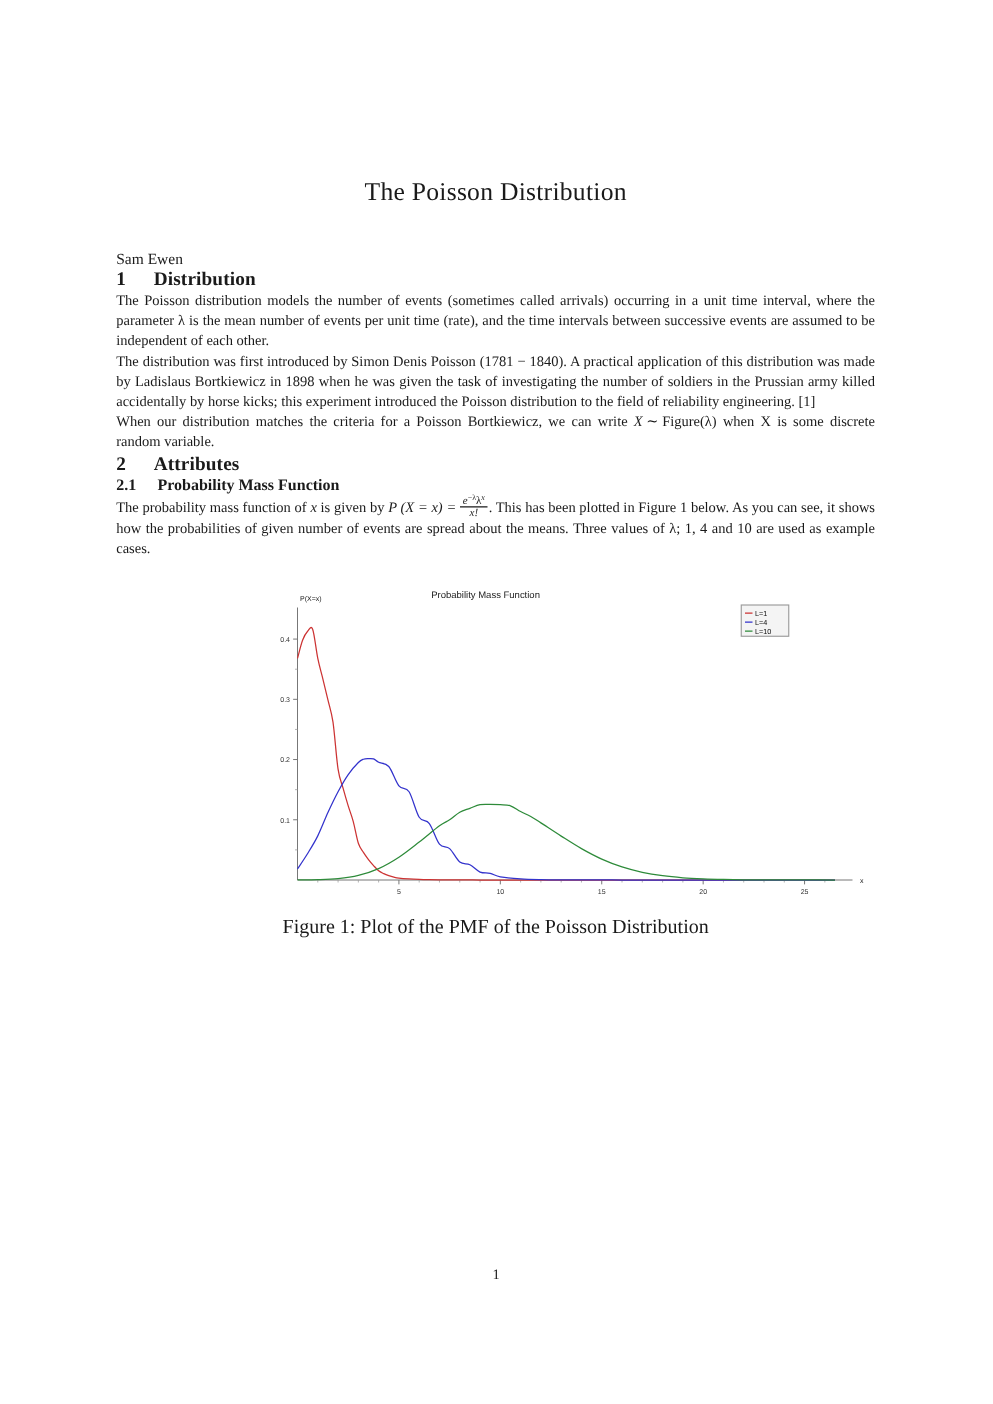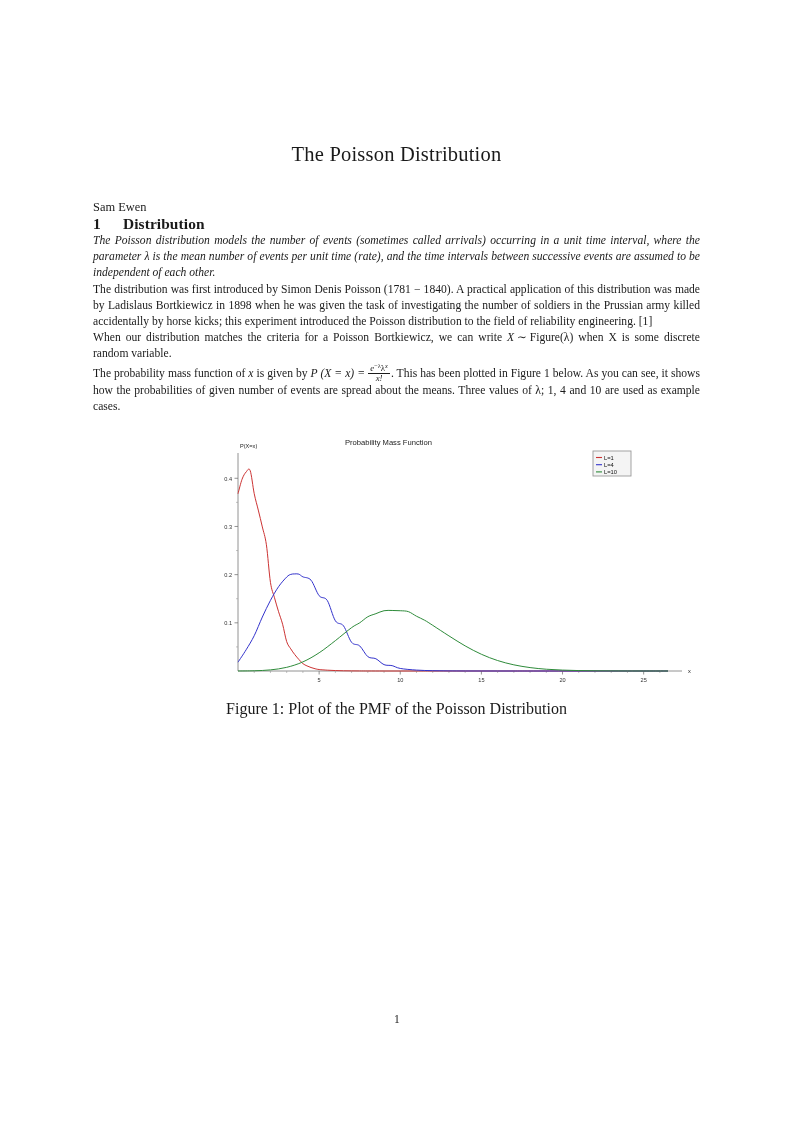--- a/index.html
+++ b/index.html
@@ -68,21 +68,21 @@
 
   
   p.body {
     font-size: 11.6px;
     line-height: 16.2px;
     text-align: justify;
     text-justify: inter-word;
     margin: 0;
     hyphens: none;
   }
-  .p1 { margin-top: 22px; font-style: italic; }
+  .p1 { margin-top: 22px; }
   .p2 { margin-top: 14px; }
   .p3 { margin-top: 14px; }
   .p4 { margin-top: 22px; }
 
   
   .mi {
     font-family: "Liberation Serif", "DejaVu Serif", serif;
     font-style: italic;
   }
   .mr { font-style: normal; }
@@ -152,21 +152,23 @@
     <div class="doc-author">Sam Ewen</div>
 
     <h2 class="section sec-1 h-intro"><span class="sec-num">1</span><span>Distribution</span></h2>
 
     <p class="body p1">The Poisson distribution models the number of events (sometimes called arrivals) occurring in a unit time interval, where the parameter λ is the mean number of events per unit time (rate), and the time intervals between successive events are assumed to be independent of each other.</p>
 
     <p class="body p2">The distribution was first introduced by Simon Denis Poisson (1781 − 1840). A practical application of this distribution was made by Ladislaus Bortkiewicz in 1898 when he was given the task of investigating the number of soldiers in the Prussian army killed accidentally by horse kicks; this experiment introduced the Poisson distribution to the field of reliability engineering. [1]</p>
 
     <p class="body p3"><span>When our distribution matches the criteria for a Poisson Bortkiewicz, we can write </span><span class="mi">X</span><span class="msp"> </span><span class="mr">∼</span><span class="msp"> </span><span class="mr">Figure</span><span class="mr">(λ)</span><span> when X is some discrete random variable.</span></p>
 
-
+    <h2 class="section sec-2 h-attr"><span class="sec-num">2</span><span>Attributes</span></h2>
+
+    <h3 class="subsection h-pmf"><span class="sub-num">2.1</span><span>Probability Mass Function</span></h3>
 
     <p class="body p4"><span>The probability mass function of </span><span class="mi">x</span><span> is given by </span><span class="mi">P (X = x) =</span> <span class="frac"><span class="num"><span class="mi">e</span><sup class="exr">−λ</sup><span class="mr">λ</span><sup class="ex">x</sup></span><span class="den mi">x!</span></span><span>. This has been plotted in Figure 1 below. As you can see, it shows how the probabilities of given number of events are spread about the means. Three values of λ; 1, 4 and 10 are used as example cases.</span></p>
 
     <div class="figure">
       <div class="plot-wrap">
         <svg id="chart-svg" width="607" height="262" viewBox="0 0 607 262">
             <text x="252" y="14" font-size="7.6" fill="#222" font-family="&quot;Liberation Sans&quot;, sans-serif">Probability Mass Function</text>
             <line x1="145" y1="22" x2="145" y2="240" stroke="#777" stroke-width="0.8"></line>
             <line x1="145" y1="240" x2="589" y2="240" stroke="#777" stroke-width="0.8"></line>
             <line x1="141.5" y1="191.8181818181818" x2="145" y2="191.8181818181818" stroke="#777" stroke-width="0.8"></line>

